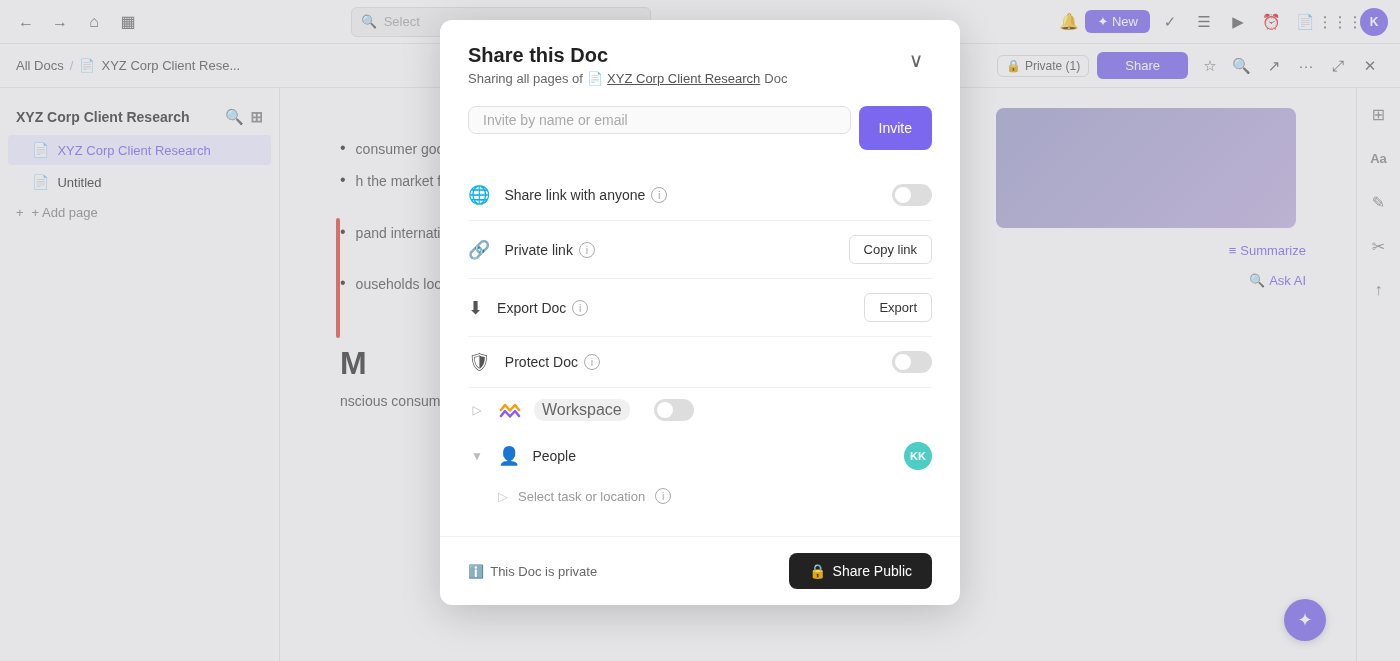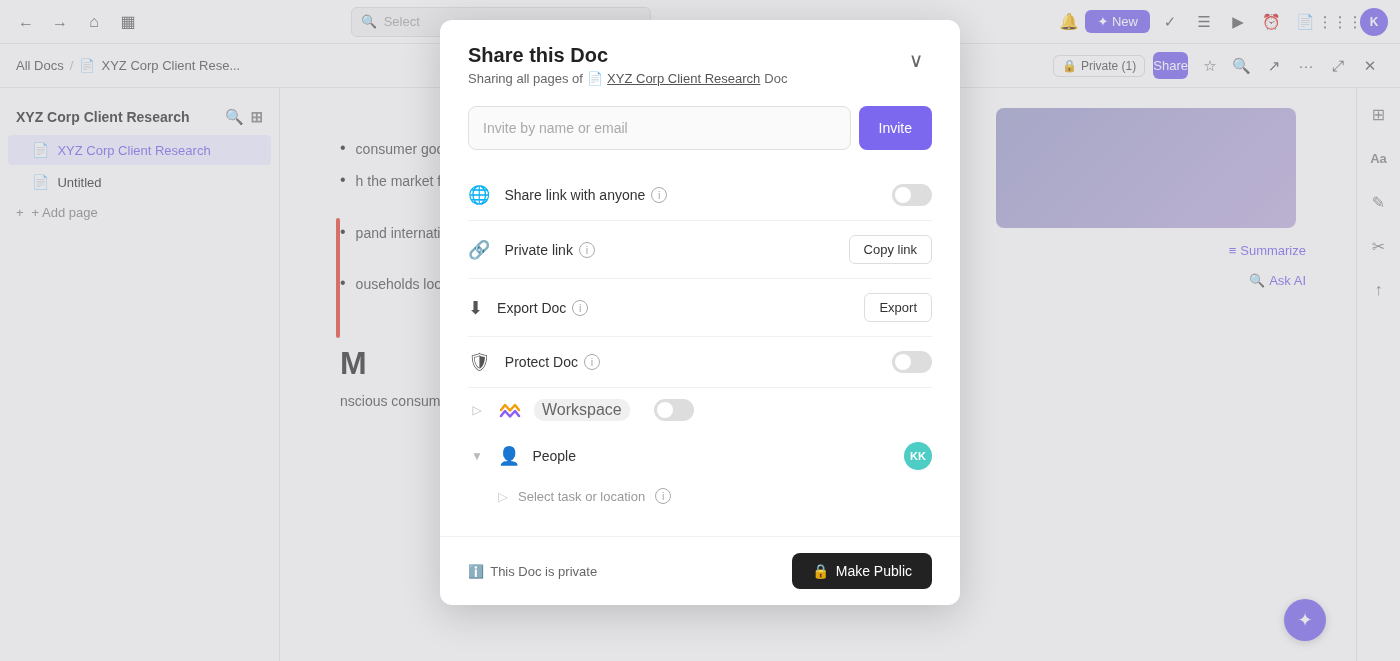--- a/index.html
+++ b/index.html
@@ -107,21 +107,21 @@
       font-size: 12px; color: #555;
       border: 1px solid #ddd;
       border-radius: 6px;
       padding: 3px 8px;
     }
     .share-btn {
       background: #7b68ee;
       color: #fff;
       border: none;
       border-radius: 6px;
-      padding: 6px 0;
+      padding: 6px 28px;
       font-size: 13px;
       font-weight: 500;
       cursor: pointer;
     }
     .doc-header-icons { display: flex; align-items: center; gap: 4px; }
     .doc-header-icon-btn {
       width: 28px; height: 28px;
       border: none; background: none; cursor: pointer;
       display: flex; align-items: center; justify-content: center;
       color: #666; font-size: 15px;
@@ -301,21 +301,21 @@
       overflow-y: auto;
       flex: 1;
     }
     .invite-row {
       display: flex;
       gap: 8px;
       margin-bottom: 20px;
     }
     .invite-input {
       flex: 1;
-      height: 44px;
+      height: 28px;
       border: 1.5px solid #e0e0e0;
       border-radius: 8px;
       padding: 0 14px;
       font-size: 14px;
       color: #333;
       outline: none;
       background: #fafafa;
     }
     .invite-input::placeholder { color: #aaa; }
     .invite-btn {
@@ -685,18 +685,18 @@
 
     </div>
 
     <div class="modal-footer">
       <div class="private-label">
         <span>ℹ️</span>
         <span>This Doc is private</span>
       </div>
       <button class="make-public-btn">
         <span>🔒</span>
-        <span>Make Public</span>
+        <span>Share Public</span>
       </button>
     </div>
 
   </div>
 </div>
 
 </body></html>

